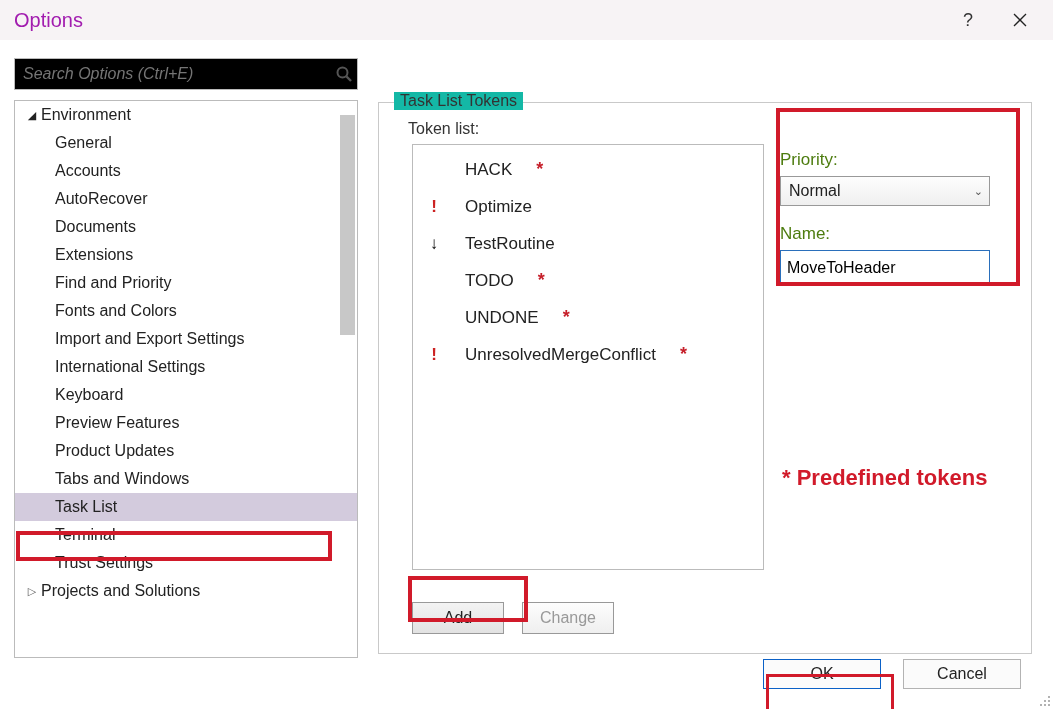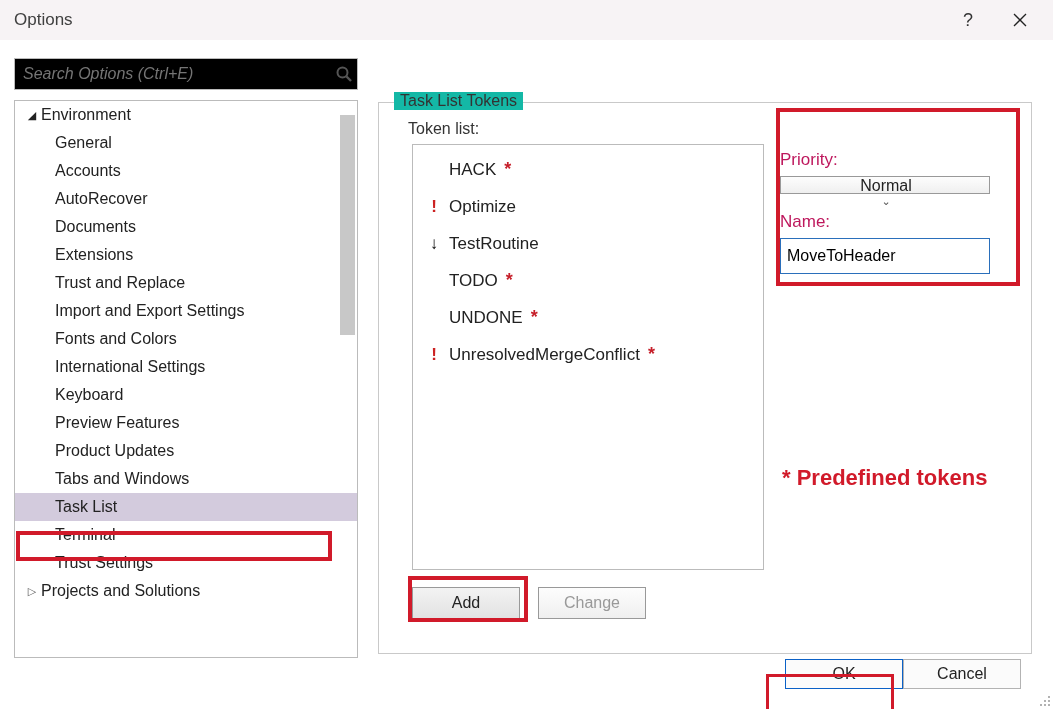--- a/index.html
+++ b/index.html
@@ -13,21 +13,21 @@
     height: 709px;
     position: relative;
     overflow: hidden;
   }
   .titlebar {
     display:flex; align-items:center; justify-content:space-between;
     height:40px;
     padding:0 0 0 14px;
     background:#f7f3f5;
   }
-  .titlebar .title { font-size:17px; color:#404040; }
+  .titlebar .title { font-size:20px; color:#a21caf; }
   .titlebar .ctrls { display:flex; gap:22px; align-items:center; padding-right:18px;}
   .titlebar .ctrl { width:30px; height:30px; display:flex; align-items:center; justify-content:center; color:#333; font-size:18px; }
   .titlebar .ctrl svg { stroke:#222; }
 
   .content {
     position:absolute;
     top:40px; left:0; right:0; bottom:0;
     padding: 18px 14px 14px 14px;
   }
 
@@ -102,73 +102,72 @@
   }
   .tokenlist {
     position:absolute; left:412px; top:104px;
     width:352px; height:426px;
     border:1px solid #bbb;
     background:#fff;
     padding-top:6px;
   }
   .tokenlist .row {
     height:37px; display:flex; align-items:center;
-    padding-left:14px; gap:8px;
+    padding-left:14px; gap:24px;
     font-size:17px;
   }
   .tokenlist .glyph { width:14px; text-align:center; font-weight:bold;}
   .ex-red { color:#cc2222; }
   .ex-black { color:#000; }
   .star { color:#c61f2a; font-weight:bold; font-size:18px; }
 
   
   .rpanel {
     position:absolute; left:780px; top:110px;
     width:238px;
   }
-  .rlabel { font-size:17px; margin-bottom:6px; color:#be185d; }
+  .rlabel { font-size:17px; margin-bottom:6px; color:#4d7c0f; }
   .select {
-    width:210px; height:18px;
+    width:210px; height:30px;
     border:1px solid #999;
     display:flex; align-items:center; justify-content:space-between;
     padding:0 6px 0 8px;
     font-size:16px;
     background:linear-gradient(#fdfdfd,#efefef);
     margin-bottom:18px;
-    flex-direction:column;
   }
   .select .chev { font-size:11px; color:#555; }
   .name-input {
     width:210px; height:36px;
     border:1px solid #2a6fbb;
     background:#fff;
     padding:0 6px;
     font-size:16px;
     outline:none;
   }
 
   
   .btnrow {
     position:absolute; left:412px; top:547px;
     display:flex; gap:18px;
   }
   .btn {
-    width:108px; height:32px;
+    width:92px; height:32px;
     border:1px solid #999;
     background:linear-gradient(#fdfdfd,#efefef);
     font-size:16px;
-    display:flex; align-items:center; justify-content:center;
+    display:flex; align-items:center; justify-content:center;margin-top:15px;
   }
   .btn.primary { background:linear-gradient(#f3f3f3,#e2e2e2); }
   .btn.disabled { color:#999; }
 
   
   .bottom-btns {
     position:absolute; right:32px; bottom:20px;
-    display:flex; 
+    display:flex; gap:22px;
   }
   .bottom-btns .btn2 {
     width:118px; height:30px;
     display:flex; align-items:center; justify-content:center;
     font-size:16px;
     border:1px solid #b3b3b3;
     background:#fbfbfb;
   }
   .bottom-btns .ok {
     border:1px solid #0b61c7;
@@ -239,27 +238,27 @@
         <div class="item child">
           <span class="lbl">AutoRecover</span>
         </div>
         <div class="item child">
           <span class="lbl">Documents</span>
         </div>
         <div class="item child">
           <span class="lbl">Extensions</span>
         </div>
         <div class="item child">
-          <span class="lbl">Trust and Replace</span>
+          <span class="lbl">Find and Priority</span>
+        </div>
+        <div class="item child">
+          <span class="lbl">Fonts and Colors</span>
         </div>
         <div class="item child">
           <span class="lbl">Import and Export Settings</span>
-        </div>
-        <div class="item child">
-          <span class="lbl">Fonts and Colors</span>
         </div>
         <div class="item child">
           <span class="lbl">International Settings</span>
         </div>
         <div class="item child">
           <span class="lbl">Keyboard</span>
         </div>
         <div class="item child">
           <span class="lbl">Preview Features</span>
         </div>

